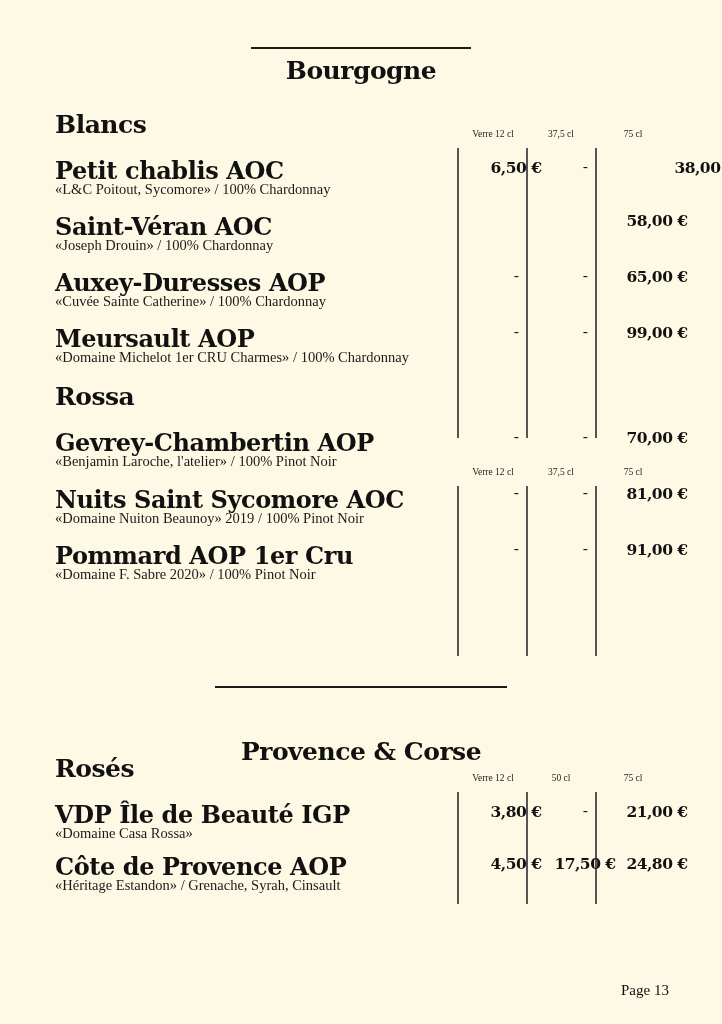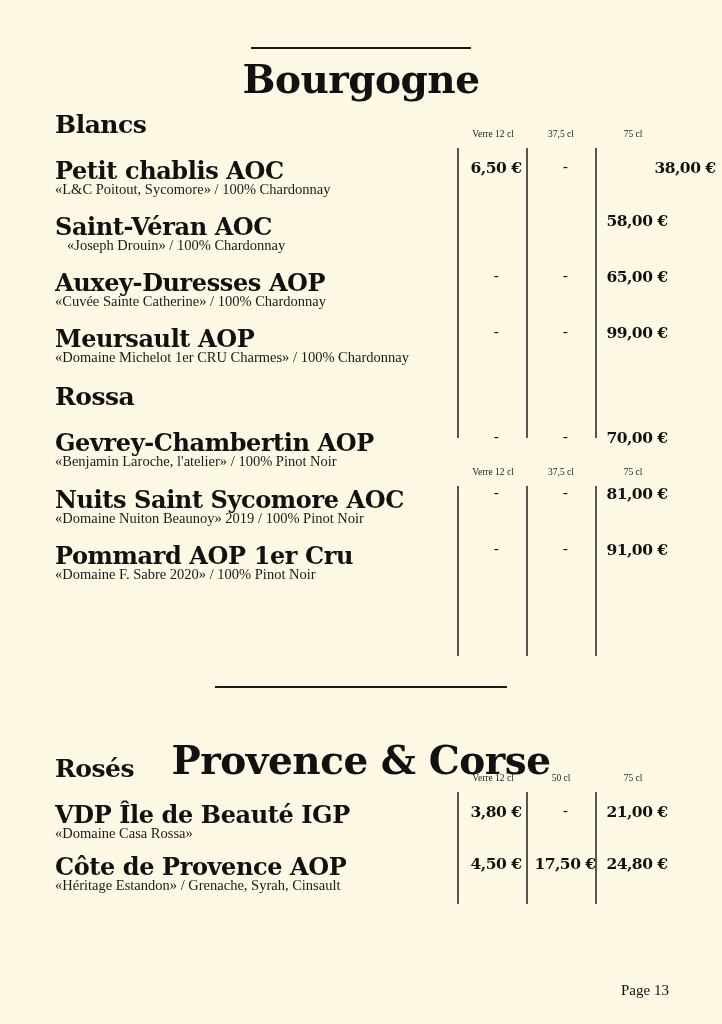--- a/index.html
+++ b/index.html
@@ -6,27 +6,27 @@
     body {
       width: 722px; height: 1024px; overflow: hidden;
       background: #fdf9e4; color: #111;
       font-family: "DejaVu Serif", serif;
       position: relative;
     }
     .abs { position: absolute; }
     .rule-top { height: 2px; background: #1a1a1a; }
     .region-title {
       font-family: "DejaVu Serif", serif; font-weight: bold;
-      text-align: center; font-size: 39px; letter-spacing: -0.5px;
+      text-align: center; font-size: 25px; letter-spacing: -0.5px;
     }
     .cat-title { font-weight: bold; font-size: 25px; letter-spacing: -0.5px; left: 55px; }
     .wine-name { font-weight: bold; font-size: 24px; letter-spacing: -0.4px; left: 55px; white-space: nowrap; }
     .wine-sub { font-family: "Liberation Serif", serif; font-size: 14.5px; left: 55px; white-space: nowrap; color: #1a1a1a; }
     .col-head { font-family: "Liberation Serif", serif; font-size: 9.5px; text-align: center; width: 66px; color: #222; }
-    .price { font-weight: bold; font-size: 15.5px; text-align: center; width: 74px; letter-spacing: -0.5px; }
+    .price { font-weight: bold; font-size: 15.5px; text-align: center; width: 74px; letter-spacing: -0.5px; padding-left: 20px; }
     .price.dash { font-weight: normal; }
     .vline { width: 2px; background: #555; }
     .page-num { font-family: "Liberation Serif", serif; font-size: 15px; }
   </style>
 </head>
 <body>
 
 <div class="abs rule-top" style="left:251px; top:47px; width:220px;"></div>
 <div class="abs region-title" style="left:200px; width:322px; top:56px;">Bourgogne</div>
 
@@ -41,21 +41,21 @@
 
 <div>
   <div class="abs wine-name" style="top:156px;">Petit chablis AOC</div>
   <div class="abs wine-sub" style="top:181px;">«L&amp;C Poitout, Sycomore» / 100% Chardonnay</div>
   <div class="abs price" style="left:459px; top:158px;">6,50 €</div>
   <div class="abs price dash" style="left:528px; top:158px;">-</div>
   <div class="abs price" style="left:600px; top:158px;margin-left:48px;">38,00 €</div>
 </div>
 <div>
   <div class="abs wine-name" style="top:212px;">Saint-Véran AOC</div>
-  <div class="abs wine-sub" style="top:237px;margin-left:12px;">«Joseph Drouin» / 100% Chardonnay</div>
+  <div class="abs wine-sub" style="top:237px;">«Joseph Drouin» / 100% Chardonnay</div>
   <div class="abs price" style="left:600px; top:211px;">58,00 €</div>
 </div>
 <div>
   <div class="abs wine-name" style="top:268px;">Auxey-Duresses AOP</div>
   <div class="abs wine-sub" style="top:293px;">«Cuvée Sainte Catherine» / 100% Chardonnay</div>
   <div class="abs price dash" style="left:459px; top:267px;">-</div>
   <div class="abs price dash" style="left:528px; top:267px;">-</div>
   <div class="abs price" style="left:600px; top:267px;">65,00 €</div>
 </div>
 <div>

